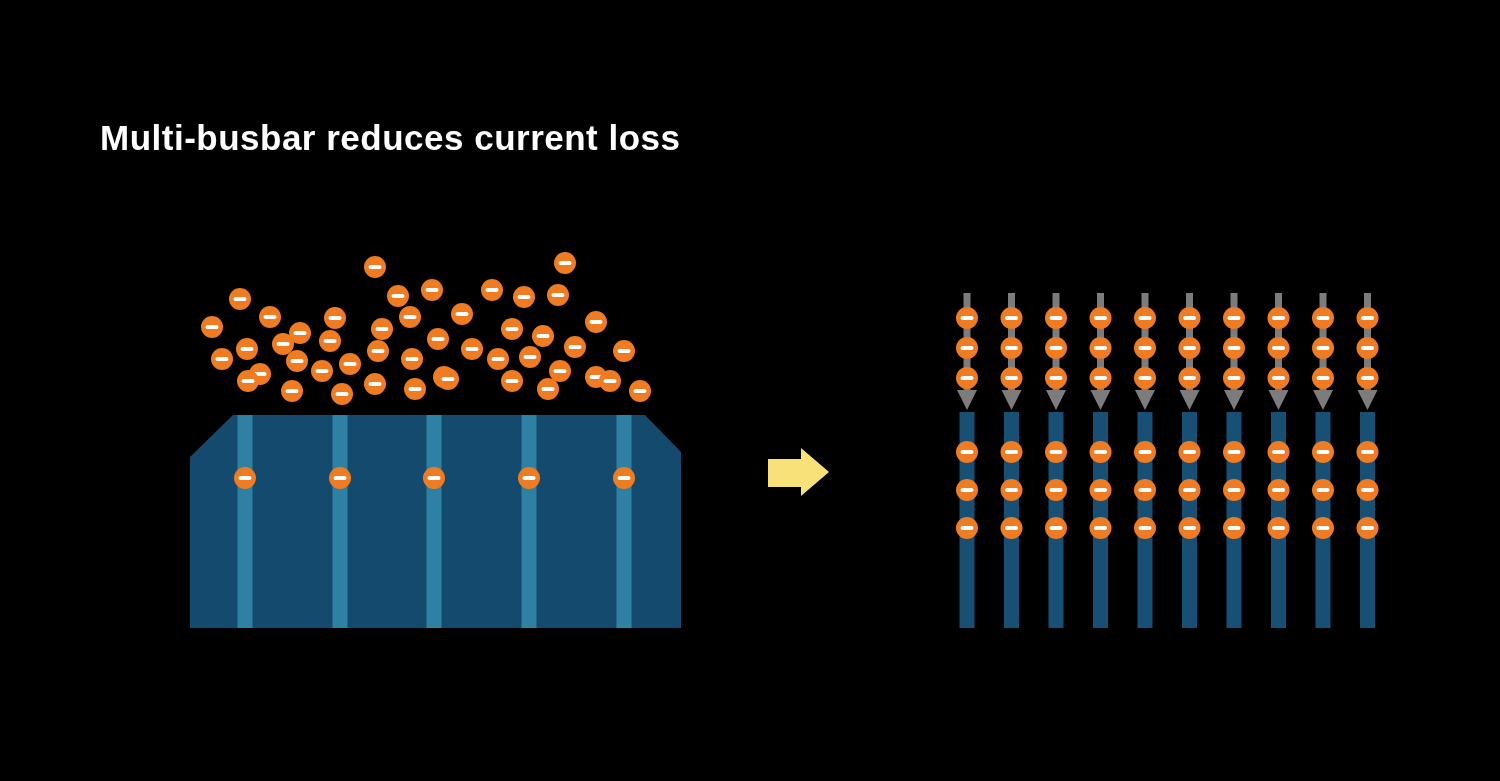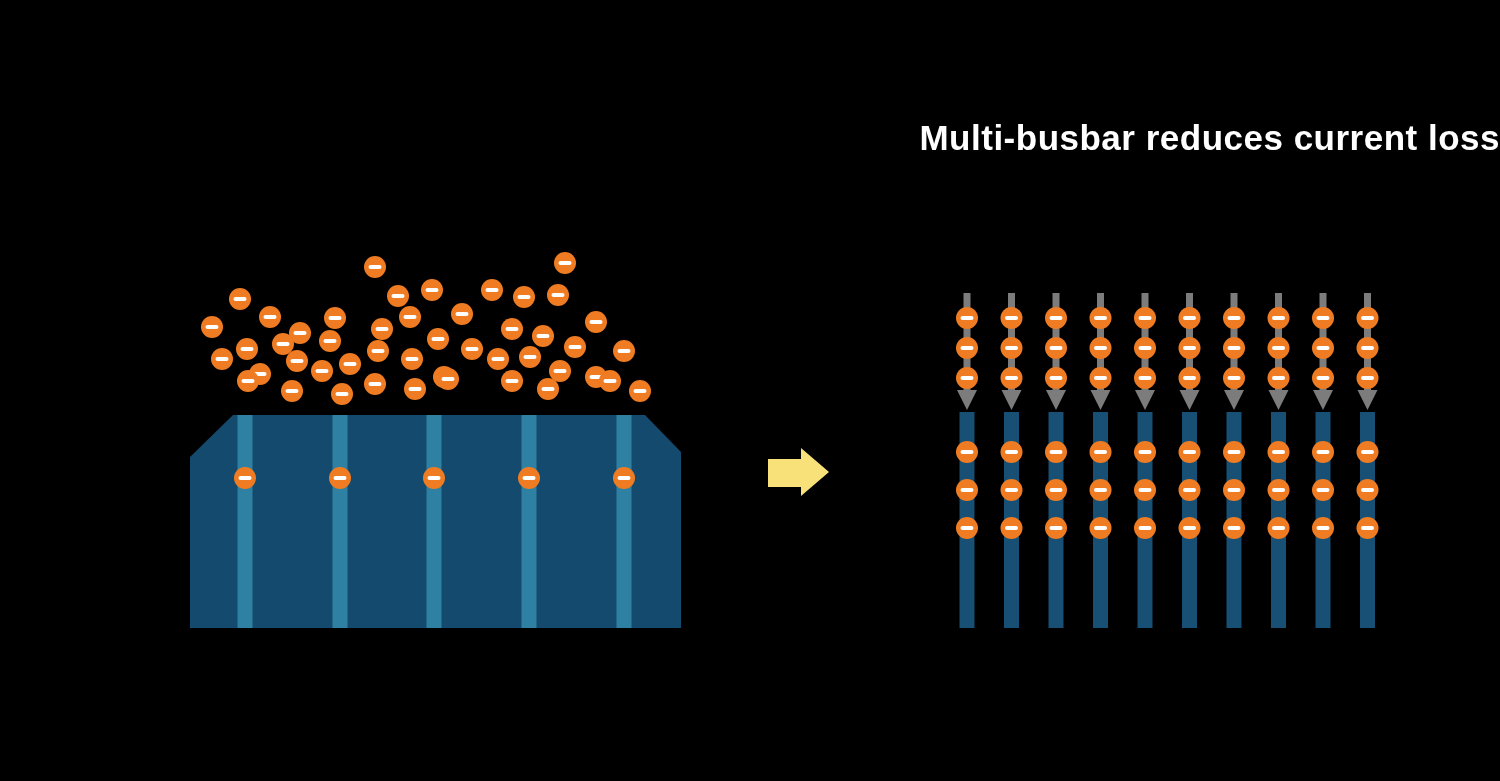--- a/index.html
+++ b/index.html
@@ -13,21 +13,21 @@
     height: 781px;
     background: #000000;
     overflow: hidden;
     font-family: "Liberation Sans", sans-serif;
   }
   .diagram-title {
     position: absolute;
     top: 118px;
     left: 100px;
     width: 1400px;
-    text-align: right;
+    text-align: left;
     color: #ffffff;
     font-size: 35px;
     font-weight: 700;
     letter-spacing: 0.5px;
   }
   svg { position: absolute; top: 0; left: 0; display: block; }
 </style>
 </head>
 <body>
 

